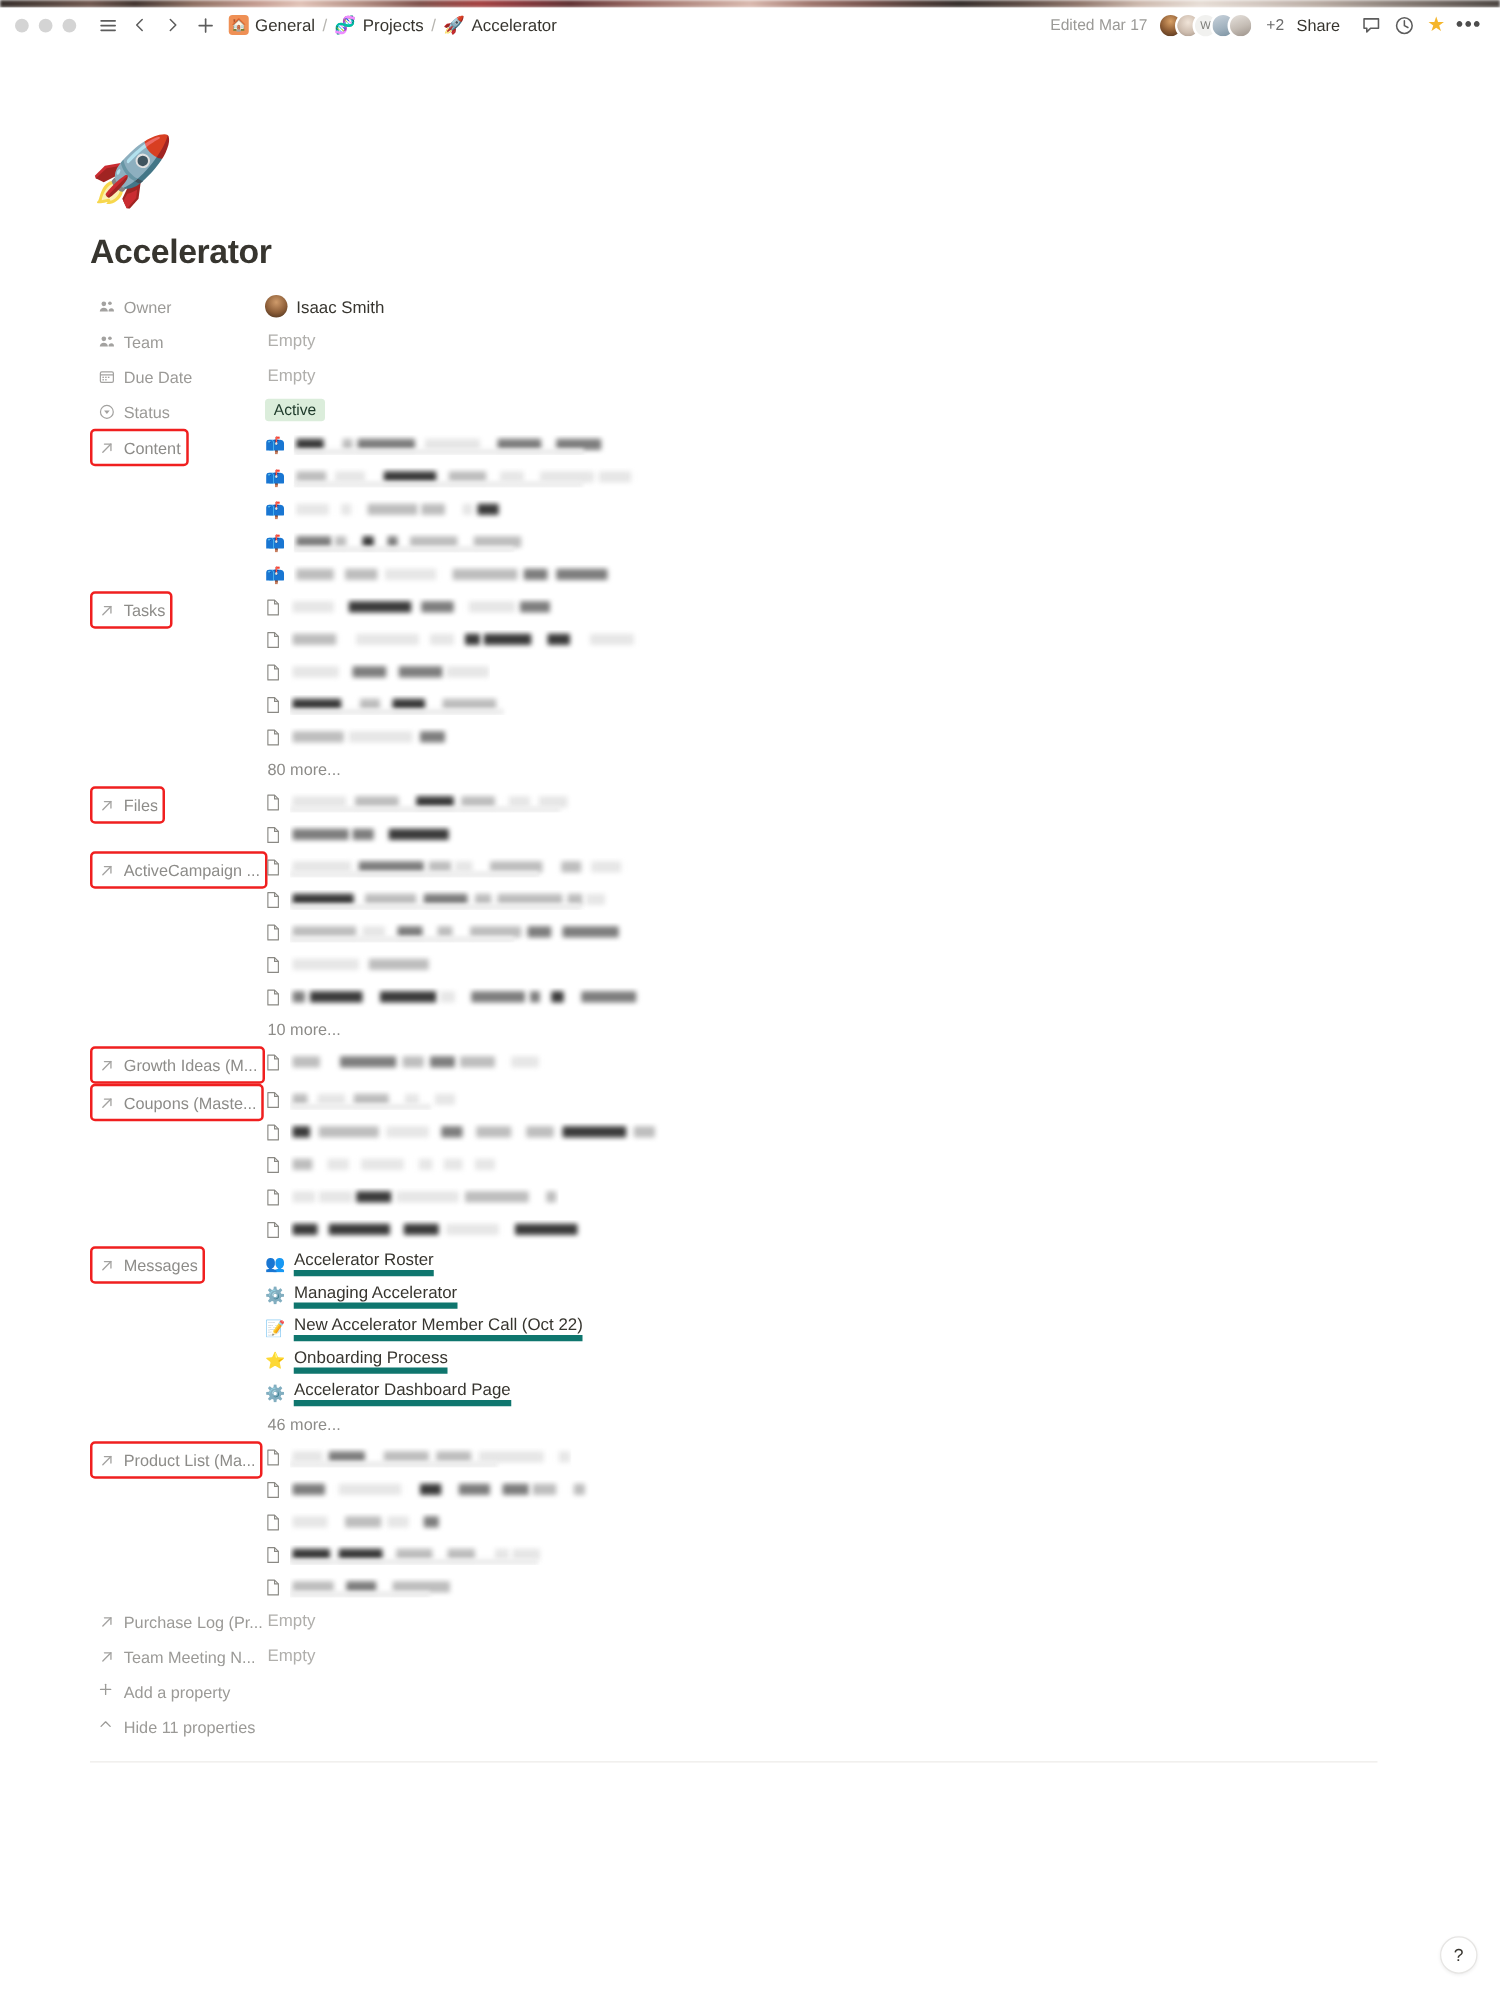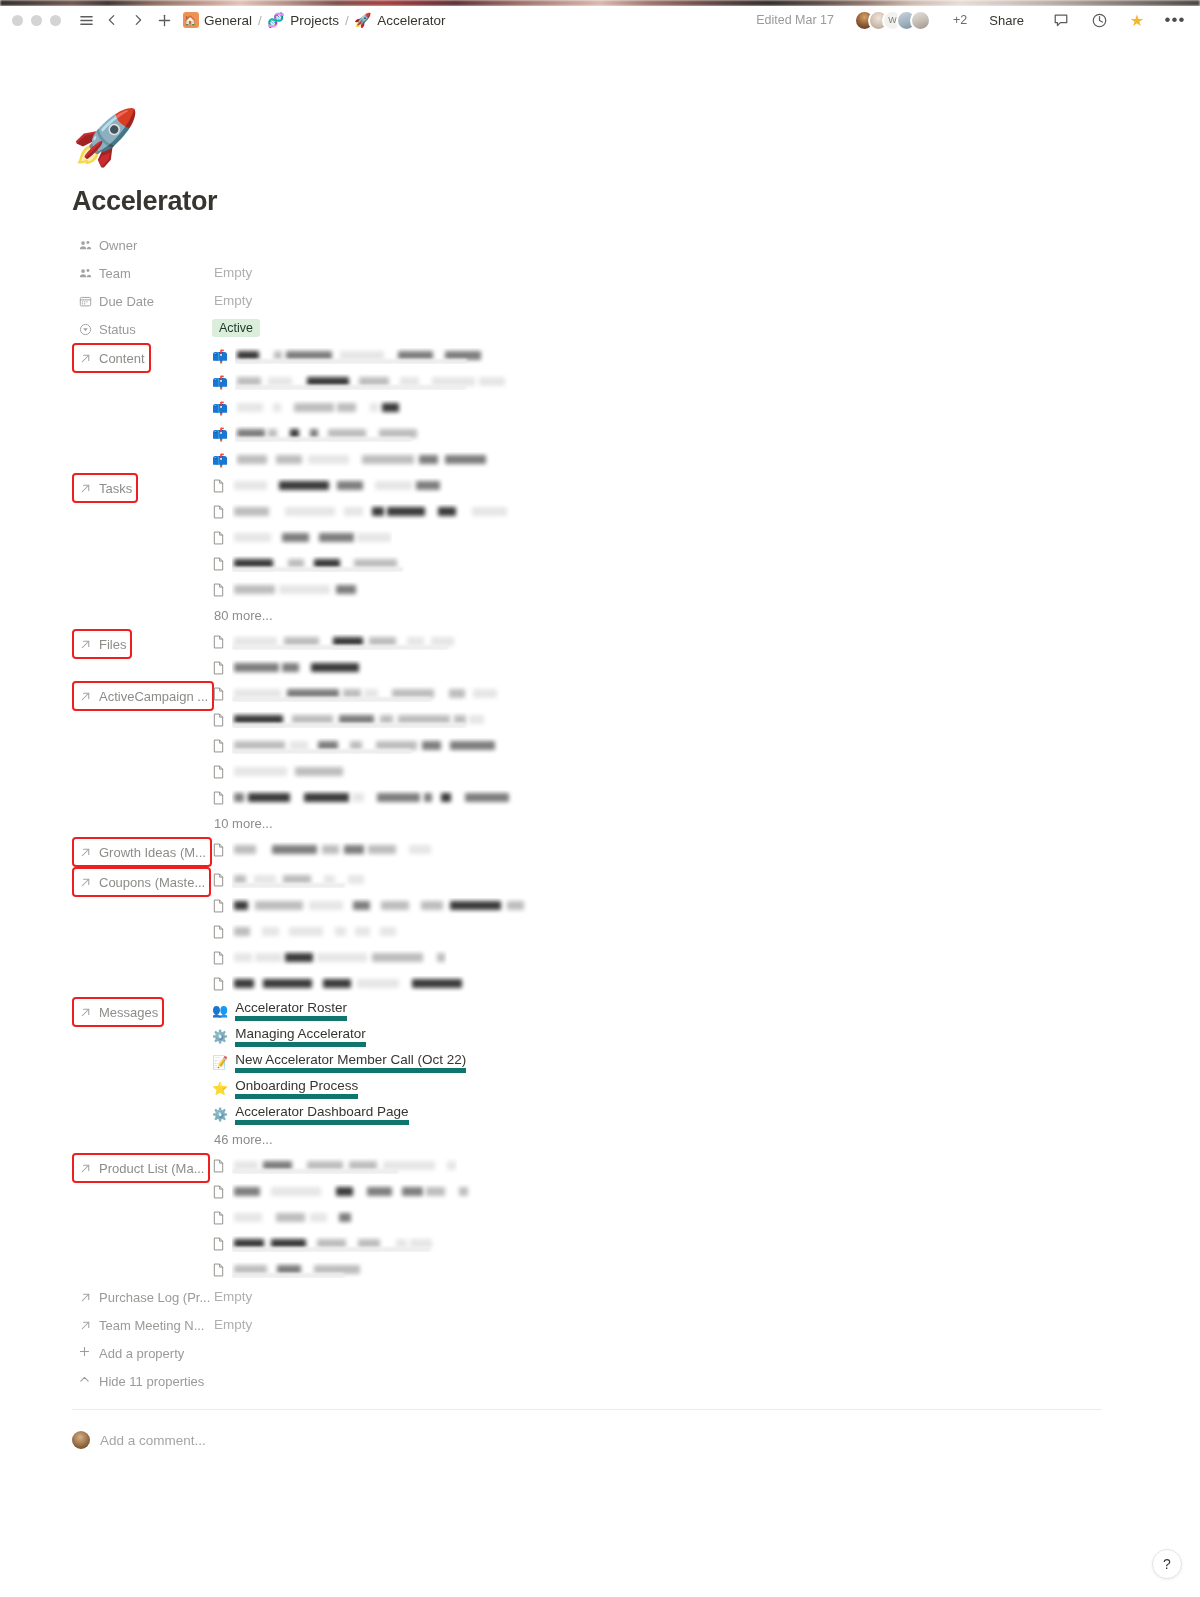--- a/index.html
+++ b/index.html
@@ -47,21 +47,21 @@
   .bc-emoji { font-size: 14px; line-height: 1; }
   .bc-item { color: #37352f; cursor: pointer; white-space: nowrap; }
   .bc-sep { color: #b7b5b0; margin: 0 1px; }
   .bc-home {
     width: 16px; height: 16px; border-radius: 3px; background: #ef9055;
     display: inline-flex; align-items: center; justify-content: center;
     font-size: 10px; color: #fff;
   }
 
   .chrome-right {
-    margin-left: auto; display: flex; align-items: center; gap: 12px; padding-right: 12px;
+    margin-left: auto; display: flex; align-items: center; gap: 0px; padding-right: 12px;
   }
   .edited { font-size: 12.5px; color: #9b9a97; margin-right: 8px; white-space: nowrap; }
   .avatars { display: flex; align-items: center; margin-right: 4px; }
   .av {
     width: 21px; height: 21px; border-radius: 50%; border: 2px solid #fff;
     margin-left: -7px; background: #ddd; overflow: hidden;
     display: flex; align-items: center; justify-content: center;
     font-size: 9px; color: #7b7b7b; position: relative;
   }
   .av:first-child { margin-left: 0; }
@@ -260,20 +260,26 @@
                   <svg width="13" height="13" viewBox="0 0 16 16" fill="currentColor">
                     <circle cx="5" cy="5" r="2.3"></circle>
                     <circle cx="11" cy="4.4" r="1.8"></circle>
                     <path d="M1 12.5c0-2.2 1.8-3.6 4-3.6s4 1.4 4 3.6z"></path>
                     <path d="M9.6 12.5c0-1.9 1.2-3.1 2.9-3.1 1.6 0 2.5 1.1 2.5 3.1z"></path>
                   </svg>
                 </span>
                 <span class="ptxt">Owner</span>
               </div>
             </div>
+            <div class="pval">
+              <div class="owner-val">
+                <span class="owner-av"></span>
+                <span class="owner-name">Isaac Smith</span>
+              </div>
+            </div>
           </div>
           <div class="prow">
             <div class="hlwrap">
               <div class="pname">
                 <span class="pico">
                   <svg width="13" height="13" viewBox="0 0 16 16" fill="currentColor">
                     <circle cx="5" cy="5" r="2.3"></circle>
                     <circle cx="11" cy="4.4" r="1.8"></circle>
                     <path d="M1 12.5c0-2.2 1.8-3.6 4-3.6s4 1.4 4 3.6z"></path>
                     <path d="M9.6 12.5c0-1.9 1.2-3.1 2.9-3.1 1.6 0 2.5 1.1 2.5 3.1z"></path>
@@ -951,22 +957,18 @@
         <span>
           <svg width="13" height="13" viewBox="0 0 16 16">
               <polyline points="3.5,10 8,5.5 12.5,10" fill="none" stroke="currentColor" stroke-width="1.3" stroke-linecap="round" stroke-linejoin="round"></polyline>
             </svg>
         </span>
         <span>Hide 11 properties</span>
       </div>
 
       <div class="divider"></div>
 
-      <div class="comment-row">
-        <span class="comment-av"></span>
-        <span class="comment-ph">Add a comment...</span>
-      </div>
 
     </div>
   </div>
 
   <div class="helpbtn">?</div>
 </div>
 
 </body></html>

